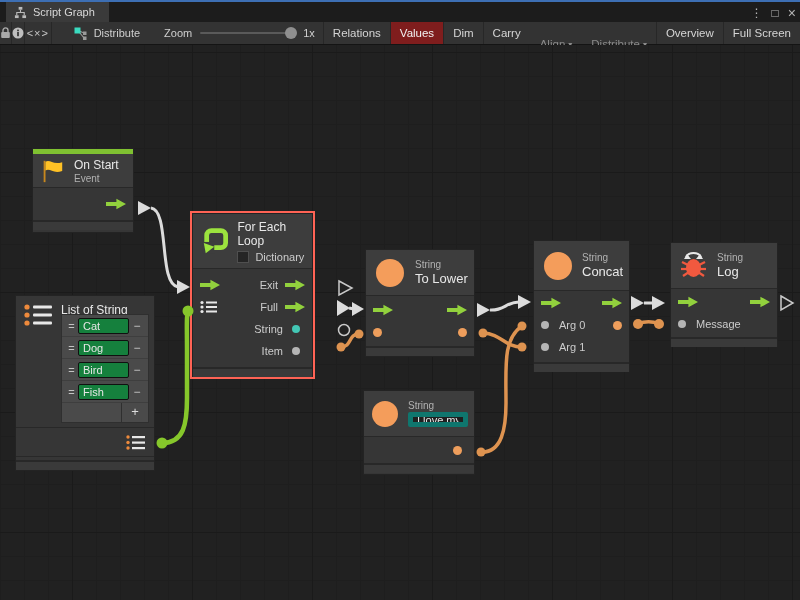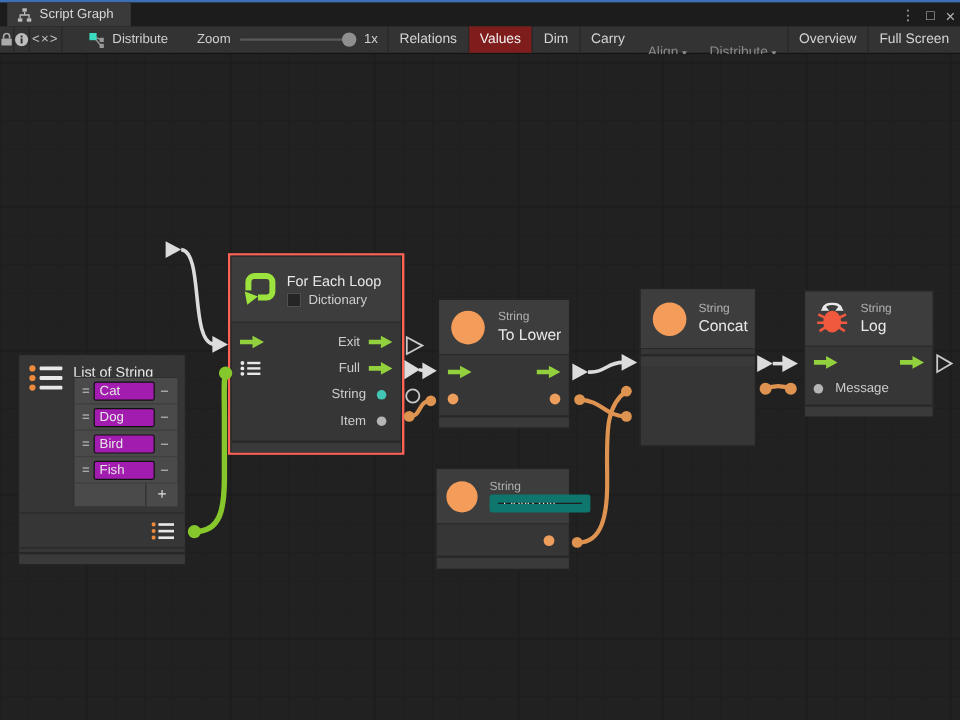--- a/index.html
+++ b/index.html
@@ -60,32 +60,32 @@
   .plabel { font-size:11px; color:#cccccc; }
   .sp { flex:1; }
   .flowarrow { width:20px; height:12px; background:#92d13d; flex:none;
     clip-path:polygon(0 34%, 52% 34%, 52% 6%, 100% 50%, 52% 94%, 52% 66%, 0 66%); }
   .pdot { width:8px; height:8px; border-radius:50%; flex:none; }
   .dot-orange { background:#ee9e5c; }
   .dot-gray { background:#b5b5b5; }
   .dot-teal { background:#43c7b5; }
   .nfooter { height:10px; background:#3a3a3a; border-top:2px solid #282828; }
   .greenbar { height:5px; background:#7fc131; }
-  .nfield { background:#1f1f1f; border:7px solid #0f766e; border-radius:2px;
-    color:#e6e6e6; font-size:11px; height:15px; padding:0 4px; width:84px;
+  .nfield { background:#1f1f1f; border:5px solid #0f766e; border-radius:2px;
+    color:#e6e6e6; font-size:11px; height:15px; padding:0 4px; width:60px;
     font-family:"Liberation Sans", sans-serif; }
   .checkbox { width:12px; height:12px; background:#252525; border:1px solid #4f4f4f; flex:none; }
 
   
   .ln-editor { position:absolute; left:45px; top:18px; width:88px;
     background:#4a4a4a; border:1px solid #2f2f2f; }
   .ln-row { display:flex; align-items:center; height:22px; padding:0 3px;
     border-bottom:1px solid #3e3e3e; }
   .ln-handle { width:13px; text-align:center; color:#c4c4c4; font-size:11px; }
-  .ln-field { width:40px; height:16px; background:#a21caf; border:1px solid #101010;
+  .ln-field { width:40px; height:16px; background:#15803d; border:1px solid #101010;
     border-radius:2px; color:#e6e6e6; font-size:11px; padding:0 4px; flex:1; min-width:0;
     font-family:"Liberation Sans", sans-serif; }
   .ln-minus { width:16px; text-align:center; color:#c4c4c4; font-size:12px; }
   .ln-plusrow { display:flex; justify-content:flex-end; }
   .ln-plus { width:27px; height:19px; background:#4a4a4a; border-left:1px solid #2f2f2f;
     color:#ddd; text-align:center; line-height:18px; font-size:13px; }
   .ln-outrow { position:absolute; left:0; top:131px; width:138px; height:30px;
     background:#363636; border-top:1px solid #282828; border-bottom:1px solid #282828;
     display:flex; align-items:center; justify-content:flex-end; padding:0 8px; }
   .ln-footer { position:absolute; left:0; bottom:0; width:138px; height:10px;
@@ -235,20 +235,38 @@
       <circle cx="522" cy="326" r="4.5" fill="#de9350"></circle>
     </g>
 
     <g>
       <path d="M638,324 C645,321 652,321 659,324" stroke="#de9350" stroke-width="3.5" fill="none"></path>
       <circle cx="638" cy="324" r="5" fill="#de9350"></circle>
       <circle cx="659" cy="324" r="5" fill="#de9350"></circle>
     </g>
   </svg>
 
+  <div class="node" style="left:32px; top:148px; width:102px; height:85px;">
+    <div class="greenbar"></div>
+    <div class="hdr" style="height:34px;">
+      <svg width="26" height="26" viewBox="0 0 28 28" style="margin-left:6px;">
+        <rect x="5" y="3" width="2" height="23" fill="#c8881e"></rect>
+        <path d="M7,4 C12,1 15,8 25,4.5 L25,14 C15,17.5 12,10.5 7,13.5 Z" fill="#ffc125"></path>
+      </svg>
+      <div class="hcol" style="margin-left:9px;">
+        <span class="ntitle">On Start</span>
+        <span class="ncap">Event</span>
+      </div>
+    </div>
+    <div class="row" style="height:32px;">
+      <span class="sp"></span>
+      <span class="flowarrow"></span>
+    </div>
+    <div class="nfooter"></div>
+  </div>
 
   <div class="node" style="left:15px; top:295px; width:140px; height:176px;">
     <svg width="30" height="27" viewBox="0 0 30 27" style="position:absolute; left:8px; top:6px;">
       <g>
         <circle cx="3" cy="5" r="2.6" fill="#ee8a3c"></circle>
           <rect x="9" y="3.4" width="19" height="3.2" rx="1" fill="#e8e8e8"></rect>
         <circle cx="3" cy="13" r="2.6" fill="#ee8a3c"></circle>
           <rect x="9" y="11.4" width="19" height="3.2" rx="1" fill="#e8e8e8"></rect>
         <circle cx="3" cy="21" r="2.6" fill="#ee8a3c"></circle>
           <rect x="9" y="19.4" width="19" height="3.2" rx="1" fill="#e8e8e8"></rect>
@@ -286,21 +304,21 @@
           <rect x="6" y="2" width="13" height="2.2" fill="#e8e8e8"></rect>
         <circle cx="2" cy="8.5" r="1.7" fill="#ee8a3c"></circle>
           <rect x="6" y="7.5" width="13" height="2.2" fill="#e8e8e8"></rect>
         <circle cx="2" cy="14" r="1.7" fill="#ee8a3c"></circle>
           <rect x="6" y="13" width="13" height="2.2" fill="#e8e8e8"></rect>
       </svg>
     </div>
     <div class="ln-footer"></div>
   </div>
 
-  <div class="node selected" style="left:192px; top:213px; width:143px; height:164px;">
+  <div class="node selected" style="left:192px; top:213px; width:121px; height:164px;">
     <div class="hdr" style="height:55px;">
       <svg width="30" height="30" viewBox="0 0 30 30" style="margin-left:8px;">
         <rect x="6" y="4" width="20" height="18" rx="5" fill="none" stroke="#9ce33e" stroke-width="5"></rect>
         <rect x="2" y="16" width="12" height="12" fill="#3d3d3d"></rect>
         <polygon points="3,17 14,21 5,28" fill="#9ce33e"></polygon>
       </svg>
       <div class="hcol" style="margin-left:8px;">
         <span class="ntitle">For Each Loop</span>
         <span style="display:flex; align-items:flex-end; gap:6px; margin-top:2px;">
           <span class="checkbox"></span>
@@ -364,20 +382,37 @@
     </div>
     <div class="nfooter" style="margin-top:3px;"></div>
   </div>
 
   <div class="node" style="left:533px; top:240px; width:97px; height:132px;">
     <div class="hdr" style="height:50px;">
       <span style="width:28px;height:28px;border-radius:50%;background:#f49d5b;margin-left:10px;flex:none;"></span>
       <div class="hcol" style="margin-left:10px;">
         <span class="ncap">String</span>
         <span class="ntitle" style="font-size:13px;">Concat</span>
+      </div>
+    </div>
+    <div style="padding-top:1px;">
+      <div class="row">
+        <span class="flowarrow"></span>
+        <span class="sp"></span>
+        <span class="flowarrow"></span>
+      </div>
+      <div class="row">
+        <span class="pdot dot-gray"></span>
+        <span class="plabel" style="margin-left:10px;">Arg 0</span>
+        <span class="sp"></span>
+        <span class="pdot dot-orange" style="width:9px;height:9px;"></span>
+      </div>
+      <div class="row">
+        <span class="pdot dot-gray"></span>
+        <span class="plabel" style="margin-left:10px;">Arg 1</span>
       </div>
     </div>
     <div class="nfooter" style="margin-top:4px;"></div>
   </div>
 
   <div class="node" style="left:670px; top:242px; width:108px; height:105px;">
     <div class="hdr" style="height:46px;">
       <svg width="27" height="27" viewBox="0 0 27 27" style="margin-left:9px;flex:none;">
         <polygon points="7,2 11,7 4,7" fill="#e8e8e8"></polygon>
         <polygon points="20,2 23,7 16,7" fill="#e8e8e8"></polygon>

